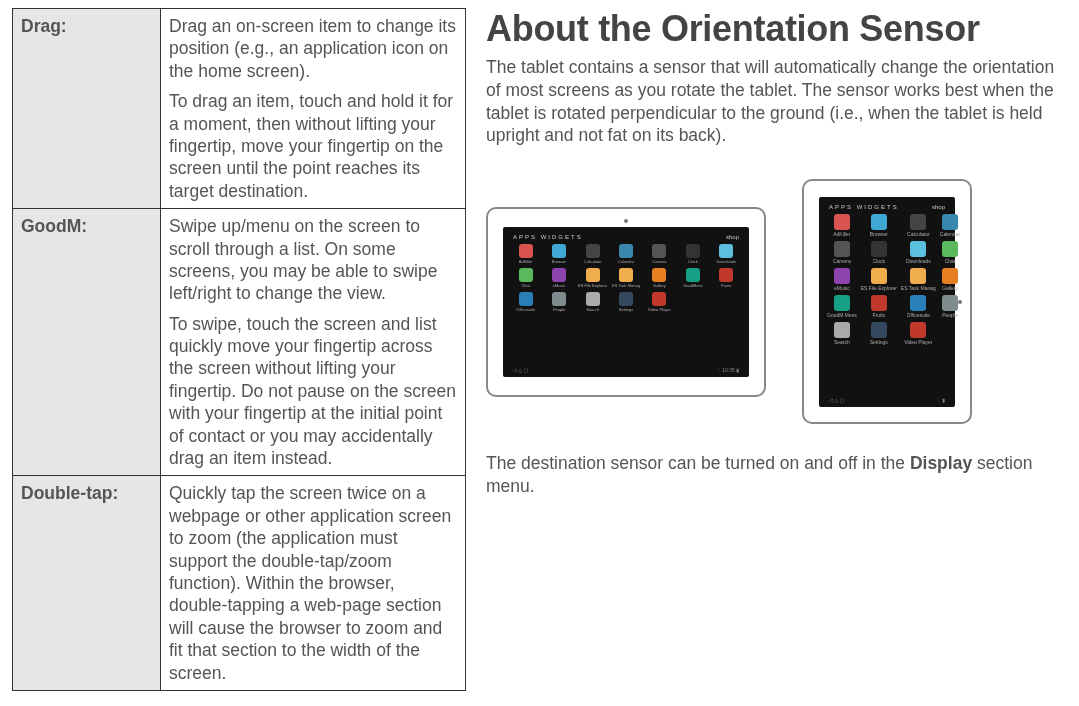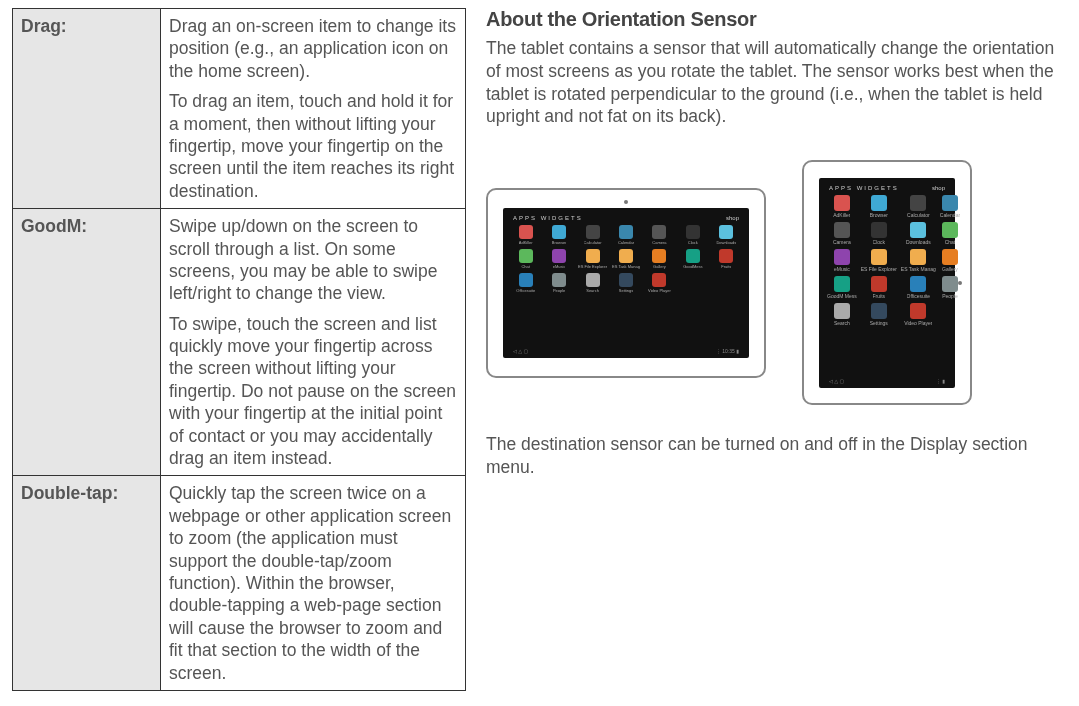--- a/index.html
+++ b/index.html
@@ -27,32 +27,32 @@
       vertical-align: top;
     }
     td.term {
       background: #e6e6e6;
       font-weight: bold;
       width: 148px;
     }
     td.desc p { margin-bottom: 8px; }
     td.desc p:last-child { margin-bottom: 0; }
     h2.section-title {
-      font-size: 20px;
+      font-size: 36px;
       font-weight: bold;
       color: #444;
       margin-bottom: 6px;
       letter-spacing: -0.3px;
     }
     .body-text {
       font-size: 17.5px;
       line-height: 1.3;
       color: #555;
     }
-    .body-text b { font-weight: normal; }
+    .body-text b { font-weight: bold; }
     .tablet-row {
       display: flex;
       align-items: center;
       gap: 36px;
       margin: 32px 0 28px 0;
     }
     .tablet-h {
       width: 280px;
       height: 190px;
       border: 2px solid #888;
@@ -148,27 +148,27 @@
 </head>
 <body>
 
 <div class="left-col">
   <table>
     <tbody id="tbody">
         <tr>
           <td class="term">Drag:</td>
           <td class="desc">
             <p>Drag an on-screen item to change its position (e.g., an application icon on the home screen).</p>
-            <p>To drag an item, touch and hold it for a moment, then without lifting your fingertip, move your fingertip on the screen until the item reaches its right destination.</p>
+            <p>To drag an item, touch and hold it for a moment, then without lifting your fingertip, move your fingertip on the screen until the point reaches its target destination.</p>
           </td>
         </tr>
         <tr>
           <td class="term">GoodM:</td>
           <td class="desc">
-            <p>Swipe up/down on the screen to scroll through a list. On some screens, you may be able to swipe left/right to change the view.</p>
+            <p>Swipe up/menu on the screen to scroll through a list. On some screens, you may be able to swipe left/right to change the view.</p>
             <p>To swipe, touch the screen and list quickly move your fingertip across the screen without lifting your fingertip. Do not pause on the screen with your fingertip at the initial point of contact or you may accidentally drag an item instead.</p>
           </td>
         </tr>
         <tr>
           <td class="term">Double-tap:</td>
           <td class="desc">
             <p>Quickly tap the screen twice on a webpage or other application screen to zoom (the application must support the double-tap/zoom function). Within the browser, double-tapping a web-page section will cause the browser to zoom and fit that section to the width of the screen.</p>
           </td>
         </tr>
       </tbody>

